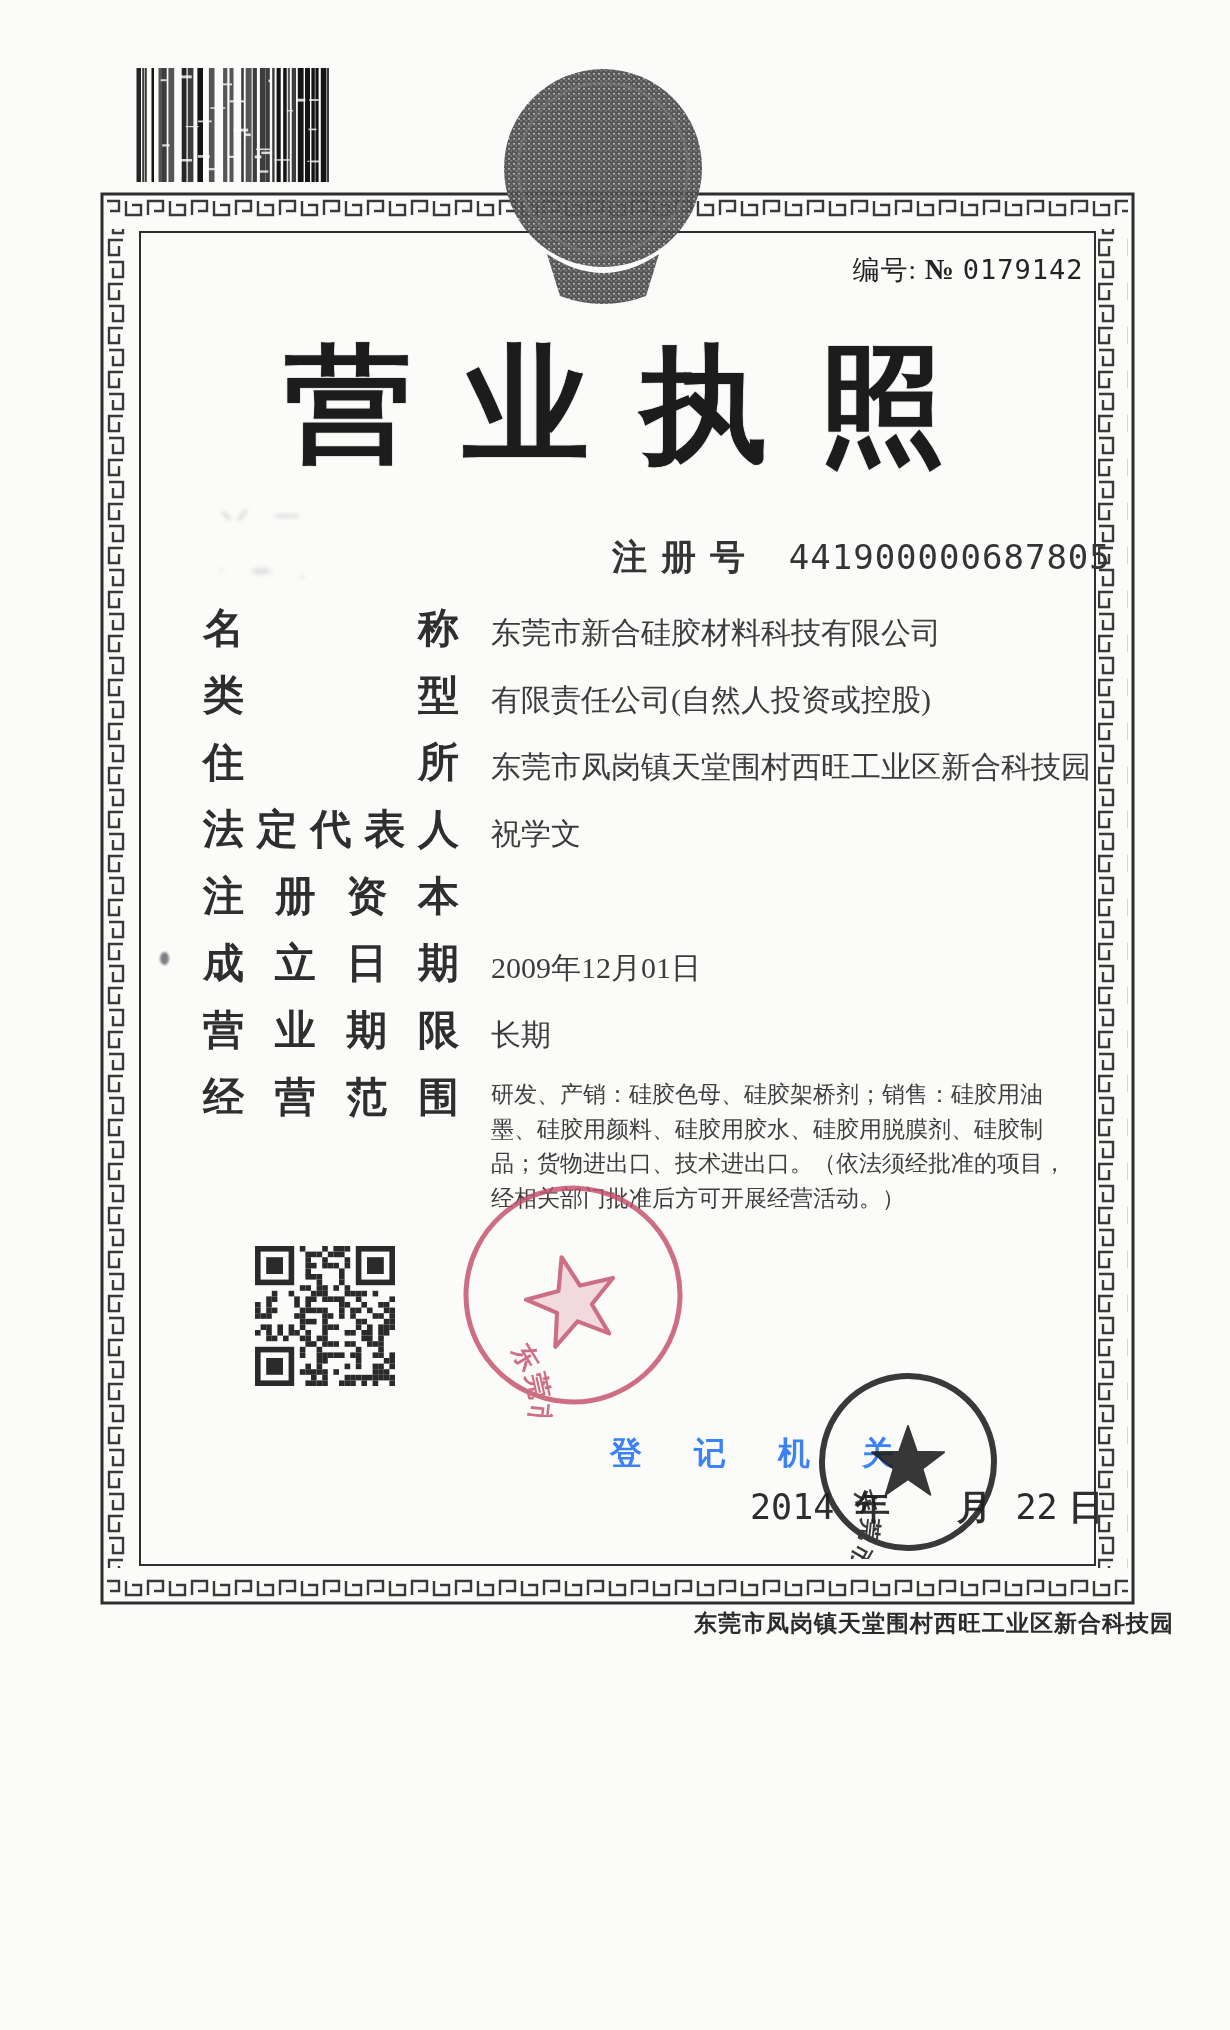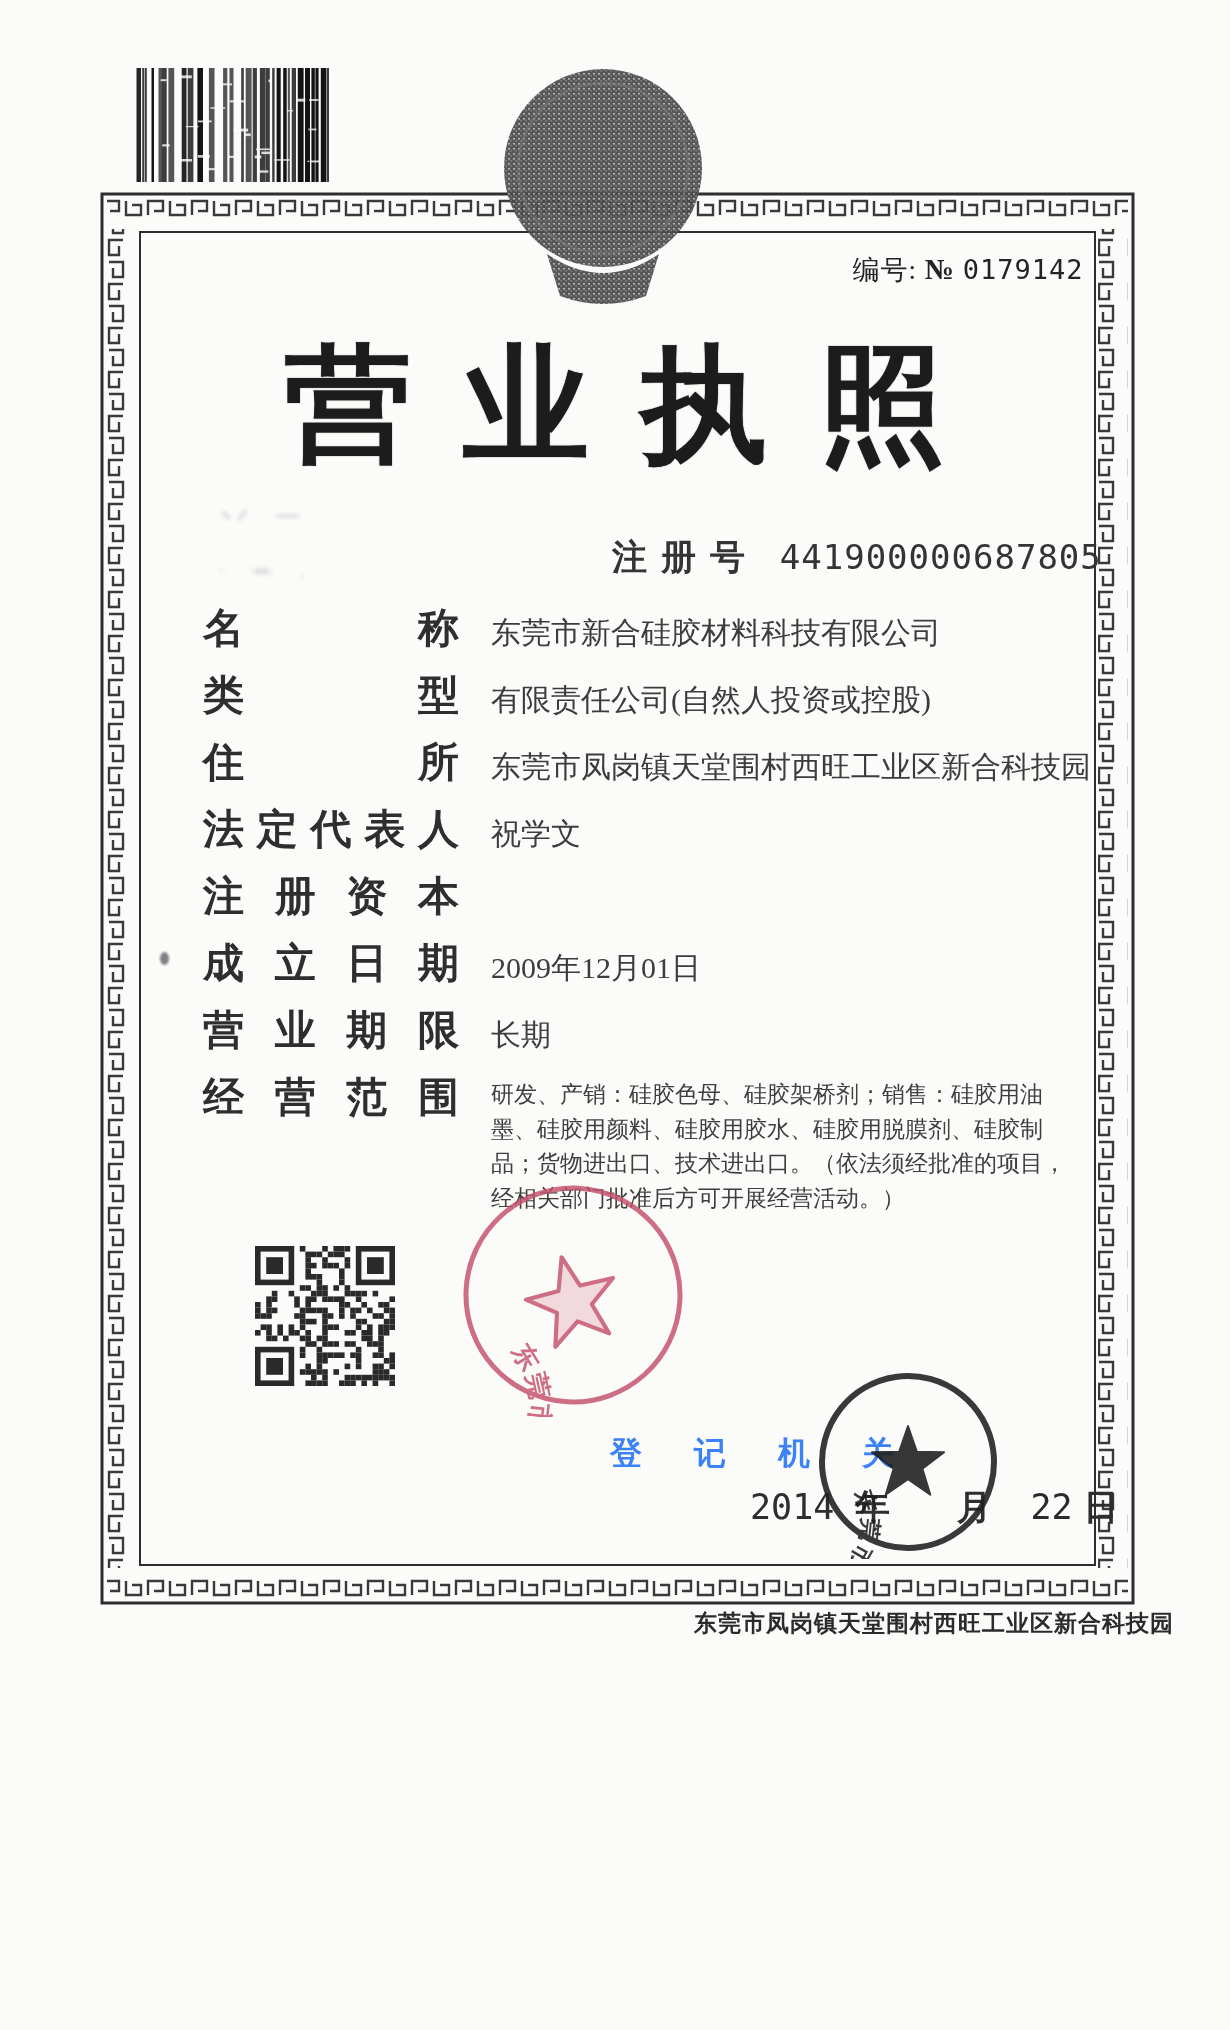--- a/index.html
+++ b/index.html
@@ -28,21 +28,21 @@
   #title span{
     font-family:"Liberation Sans", sans-serif; font-weight:900;
     font-size:126px; line-height:1.1; color:#1c1c1c;
     text-shadow:0 0 1px #1c1c1c;
   }
   
   #regno{
     position:absolute; left:612px; top:534px; white-space:nowrap;
     font-size:35px; color:#343434;
   }
-  #regno .lab{letter-spacing:14px; margin-right:12px; font-weight:600;text-align:center;}
+  #regno .lab{letter-spacing:14px; margin-right:21px; font-weight:600;text-align:center;}
   #regno .val{font-family:"DejaVu Sans Mono", monospace; font-size:34px; letter-spacing:1px;text-align:center;}
   
   #fields{position:absolute; left:203px; top:604px; width:900px;}
   .field-row{display:flex; align-items:flex-start; margin-bottom:19px;}
   .field-label{
     width:256px; min-width:256px; display:flex; justify-content:space-between;
     font-size:41px; line-height:48px; font-weight:600; color:#2e2e2e;
   }
   .field-value{
     margin-left:32px; padding-top:9px; font-size:30px; line-height:1.3;
@@ -65,21 +65,21 @@
     position:absolute; left:610px; top:1432px; font-size:32px; font-weight:600;
     letter-spacing:22px; color:#3b82f6; white-space:nowrap;
   }
   #dateline{
     position:absolute; left:750px; top:1484px; font-size:35px; color:#2e2e2e;
     white-space:nowrap; font-weight:500;
   }
   #dateline .yr{font-family:"DejaVu Sans Mono", monospace;}
   #dateline .y{margin-left:12px; font-weight:700;}
   #dateline .m{margin-left:58px; font-weight:700;}
-  #dateline .d22{margin-left:30px; color:#2a2a2a; font-family:"DejaVu Sans Mono", monospace;}
+  #dateline .d22{margin-left:15px; color:#2a2a2a; font-family:"DejaVu Sans Mono", monospace;}
   #dateline .d{margin-left:2px; font-weight:700;}
   
   #footer-left{
     position:absolute; left:98px; top:1610px; font-size:19px; color:#3a3a3a;
     font-family:"DejaVu Sans Mono", monospace; letter-spacing:0;
   }
   #footer-right{
     position:absolute; left:694px; top:1608px; font-size:23px; color:#2b2b2b;
     font-weight:700; letter-spacing:1px;
   }

